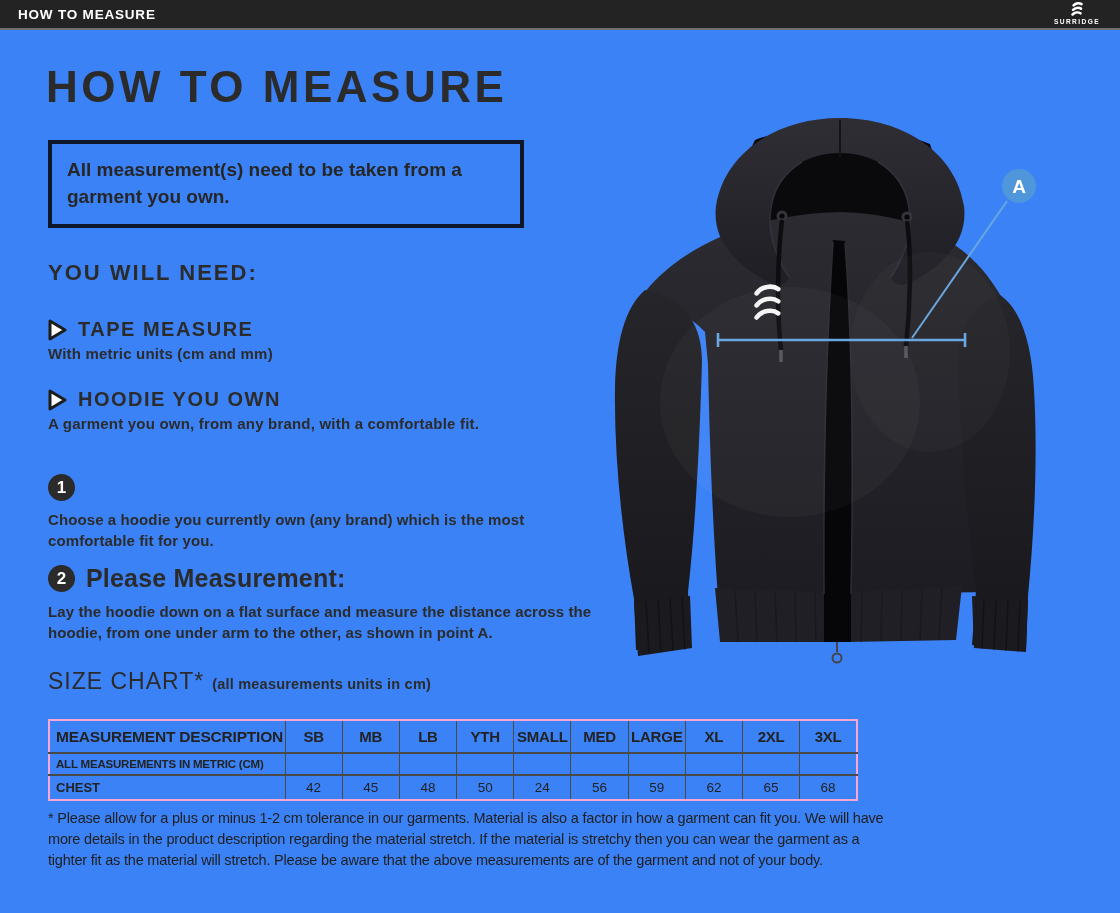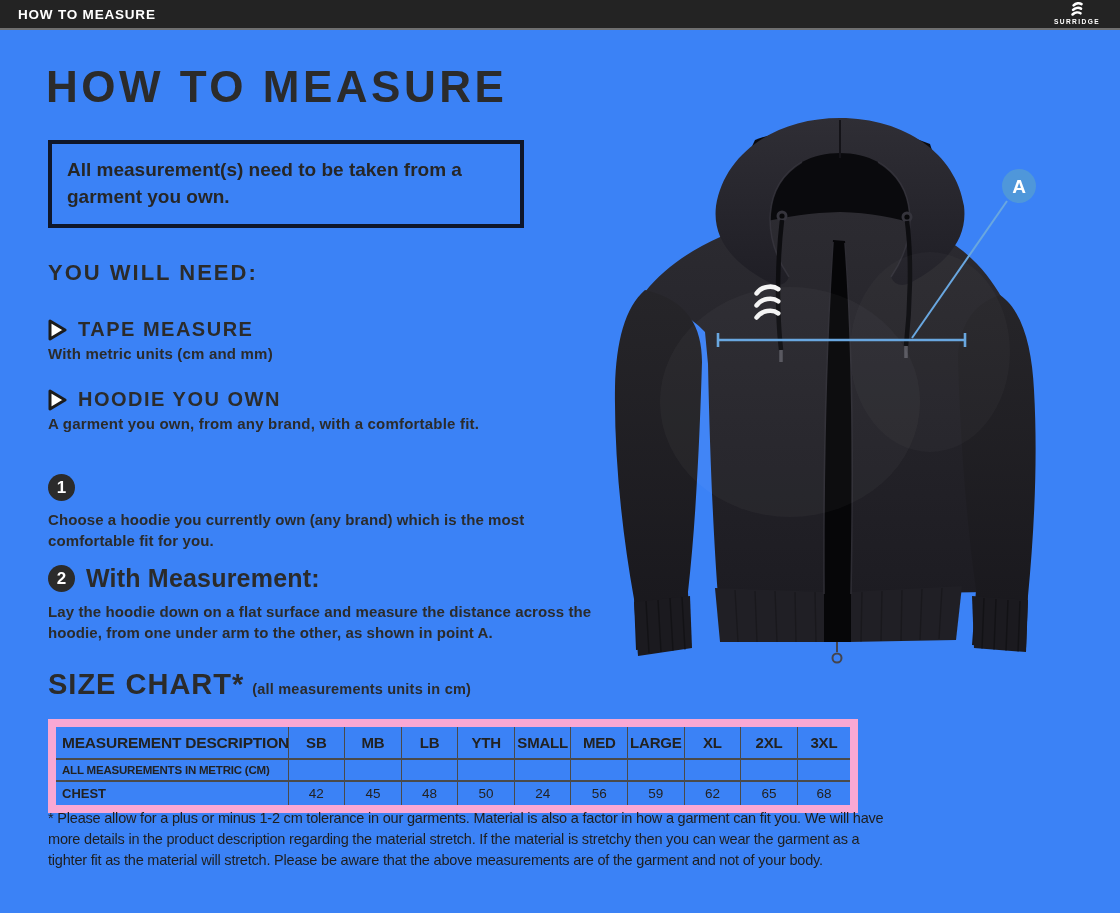--- a/index.html
+++ b/index.html
@@ -41,26 +41,26 @@
   .step-badge{
     width:27px;height:27px;border-radius:50%;background:#2b2b2b;color:#fff;
     font-size:17px;font-weight:bold;display:flex;align-items:center;justify-content:center;
     flex:0 0 auto;
   }
   .step-title{font-size:25px;font-weight:bold;color:#2b2b2b;letter-spacing:.2px;}
   .step-desc{font-size:15px;font-weight:bold;color:#2b2b2b;line-height:1.4;margin-top:8px;letter-spacing:.1px;}
   .step1 .step-desc{width:520px;}
   .step2 .step-desc{width:555px;}
   .sc-heading{position:absolute;left:48px;top:668px;display:flex;align-items:baseline;gap:8px;}
-  .sc-title{font-size:29px;font-weight:bold;letter-spacing:1px;color:#2b2b2b;}
+  .sc-title{font-size:23px;font-weight:normal;letter-spacing:1px;color:#2b2b2b;}
   .sc-sub{font-size:14.5px;font-weight:bold;color:#2b2b2b;letter-spacing:.2px;}
   
   .size-table{
     position:absolute;left:48px;top:719px;width:810px;border-collapse:collapse;
-    table-layout:fixed;border:8px solid #f9a8d4;
+    table-layout:fixed;border:2px solid #f9a8d4;
   }
   .size-table col.c0{width:236px;}
   .size-table th,.size-table td{
     border:1px solid #4a4a4a;color:#222;white-space:nowrap;overflow:hidden;
   }
   .size-table thead th{
     font-size:15px;font-weight:bold;text-align:center;height:29px;
     border-bottom:2px solid #4a4a4a;letter-spacing:-.2px;
   }
   .size-table thead th.first{text-align:left;padding-left:6px;font-size:15.5px;}
@@ -124,21 +124,21 @@
   <div class="step step1" style="top:474px;">
     <div class="row">
       <div class="step-badge">1</div>
     </div>
     <div class="step-desc">Choose a hoodie you currently own (any brand) which is the most comfortable fit for you.</div>
   </div>
 
   <div class="step step2" style="top:564px;">
     <div class="row">
       <div class="step-badge">2</div>
-      <div class="step-title">With Measurement:</div>
+      <div class="step-title">Please Measurement:</div>
     </div>
     <div class="step-desc">Lay the hoodie down on a flat surface and measure the distance across the hoodie, from one under arm to the other, as shown in point A.</div>
   </div>
 
   <div class="sc-heading">
     <span class="sc-title">SIZE CHART*</span>
     <span class="sc-sub">(all measurements units in cm)</span>
   </div>
 
   <table class="size-table">

